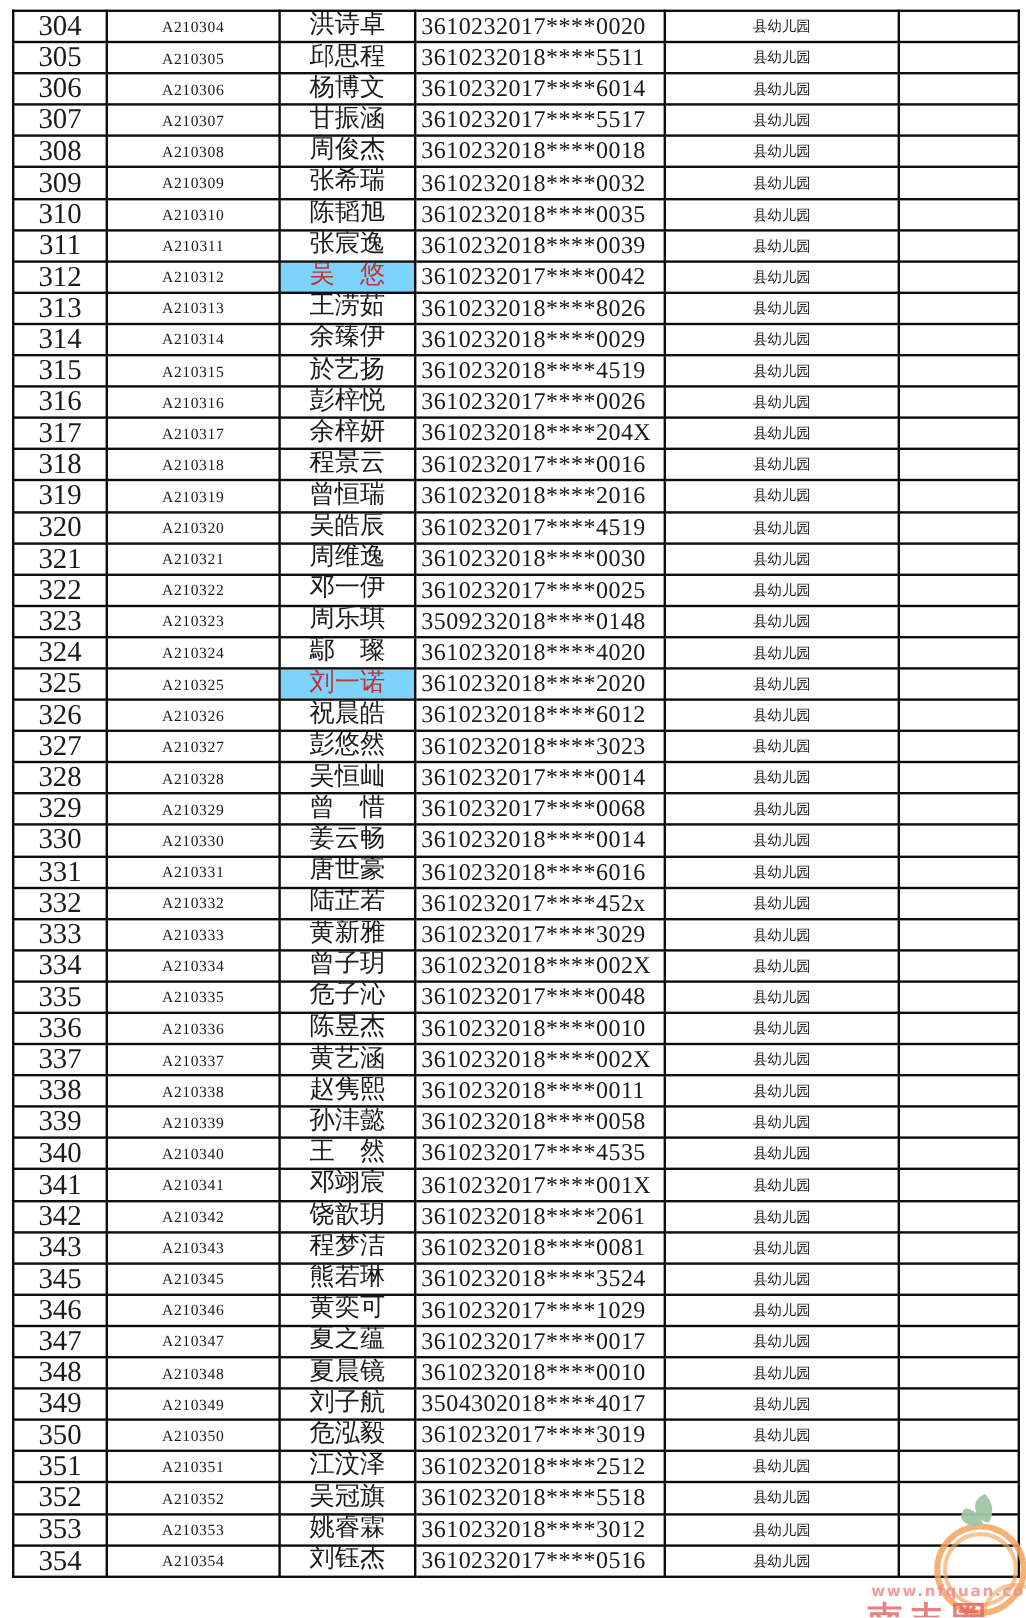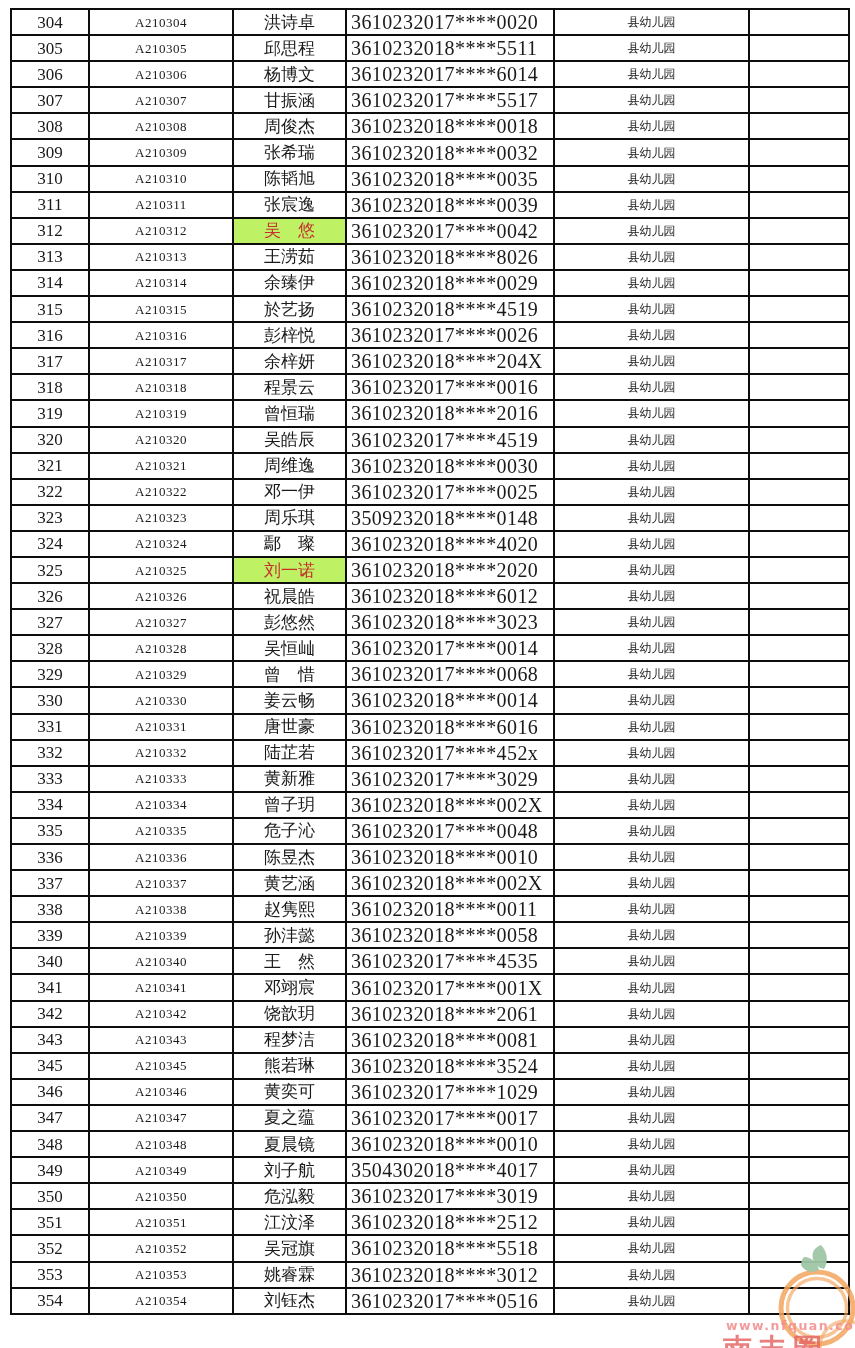--- a/index.html
+++ b/index.html
@@ -1,26 +1,26 @@
 <!DOCTYPE html>
 <html><head>
 <meta charset="utf-8">
 <style>
   html,body{margin:0;padding:0;background:#ffffff;}
   #page{position:relative;width:855px;height:1348px;background:#ffffff;overflow:hidden;
         font-family:"Liberation Serif","DejaVu Serif",serif;}
   table#roster{position:absolute;left:10px;top:8px;width:838px;border-collapse:collapse;table-layout:fixed;}
   #roster td{border:2px solid #0d0d0d;height:24.1px;padding:0;text-align:center;vertical-align:middle;
              font-size:20px;color:#1a1a1a;line-height:1;white-space:nowrap;overflow:hidden;}
-  #roster td.c-no{font-size:17px;}
+  #roster td.c-no{font-size:24px;}
   #roster td.c-reg{font-size:13px;letter-spacing:.5px;}
-  #roster td.c-name{font-size:17px;font-family:Liberation Sans, sans-serif;}
+  #roster td.c-name{font-size:21px;font-family:Liberation Mono, monospace;}
   #roster td.c-id{text-align:left;padding-left:4px;font-size:20px;letter-spacing:.4px;}
   #roster td.c-school{font-size:12px;font-family:Liberation Serif, serif;}
-  #roster td.hl{background:#bef264;color:#c53030;}
+  #roster td.hl{background:#7dd3fc;color:#c53030;}
   
   #wm{position:absolute;left:700px;top:1235px;width:155px;height:113px;pointer-events:none;}
   #wm .wm-title{position:absolute;left:23px;top:47px;font-family:"DejaVu Sans","Liberation Sans",sans-serif;
         font-weight:bold;font-size:29px;letter-spacing:6px;color:rgba(228,96,96,.80);margin-top:48px;}
   #wm .wm-url{position:absolute;left:26px;top:83px;font-family:"DejaVu Sans","Liberation Sans",sans-serif;
         font-weight:bold;font-size:12.5px;letter-spacing:1.5px;color:rgba(242,138,138,.85);}
   #wm svg{position:absolute;left:0;top:0;}
 </style>
 </head>
 <body>

